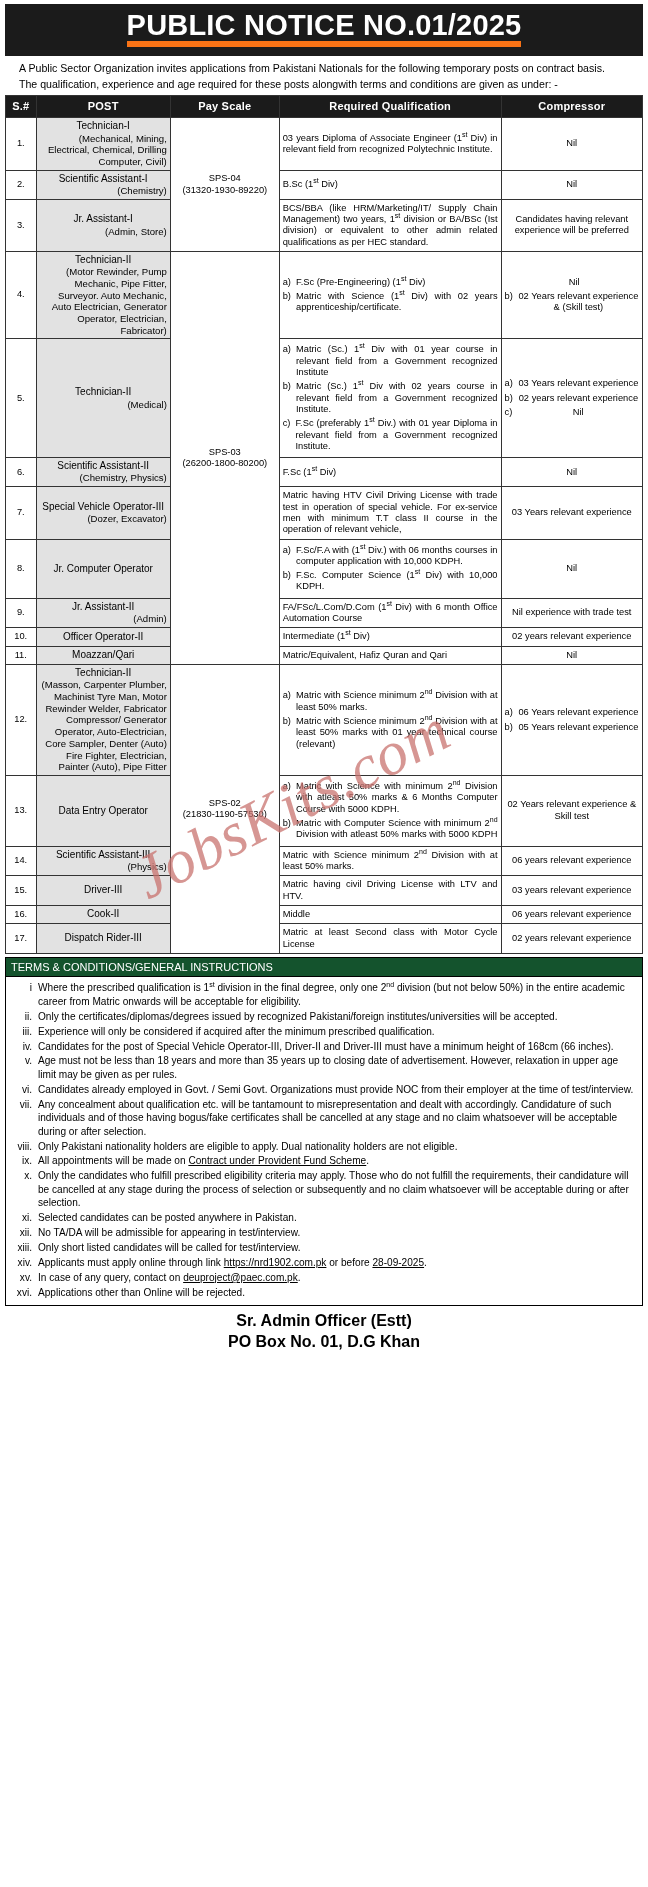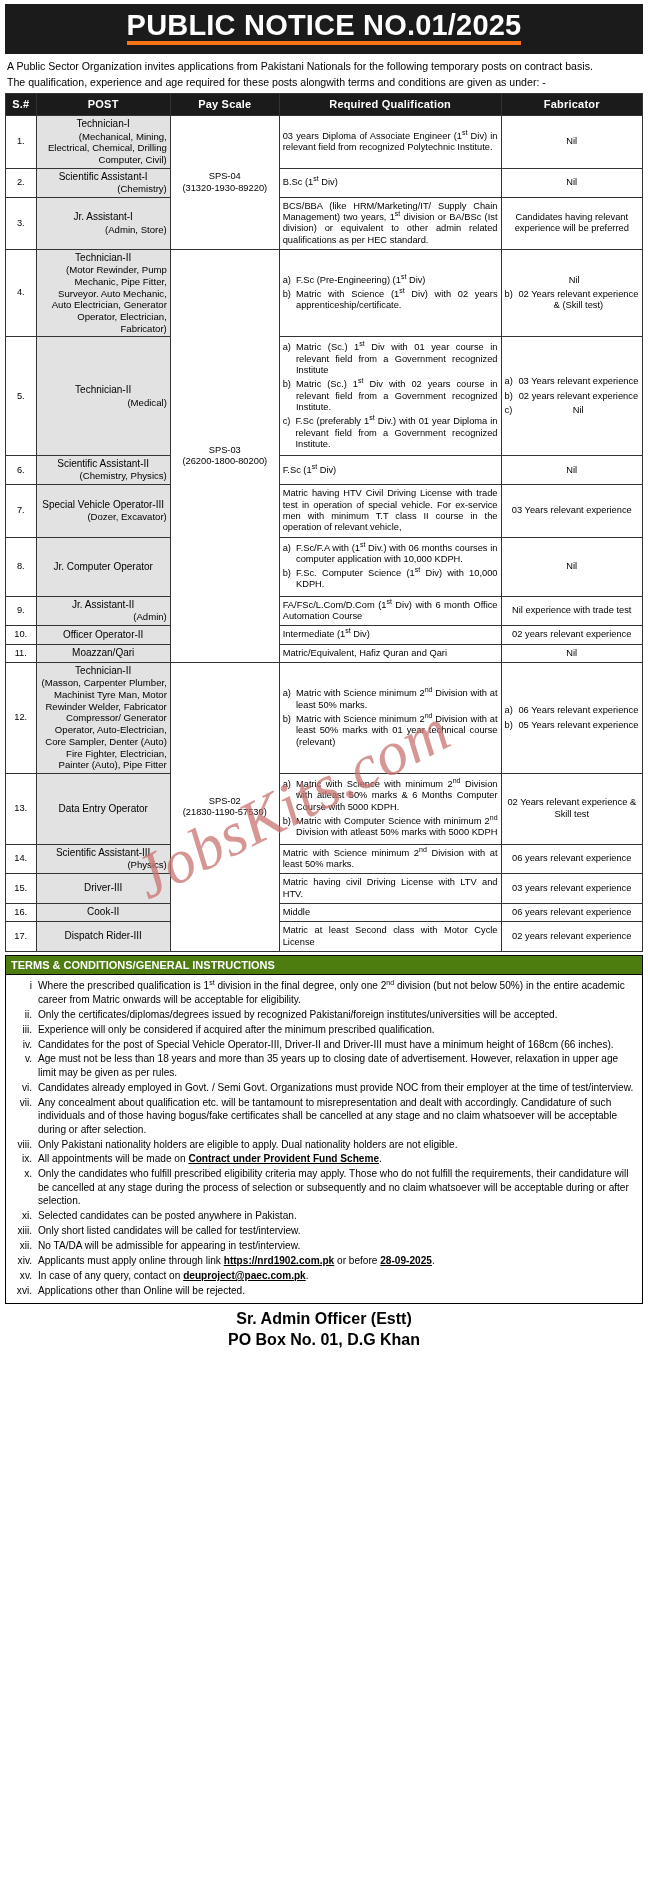--- a/index.html
+++ b/index.html
@@ -25,31 +25,31 @@
     text-align: center;
     padding: 6px 0 9px 0;
     margin: 0 0 3px 0;
   }
   .title-banner .title-text {
     font-size: 29px;
     font-weight: bold;
     letter-spacing: 0.2px;
     line-height: 1.05;
     display: inline-block;
-    border-bottom: 4px solid #f97316;
+    border-bottom: 6px solid #f97316;
     padding-bottom: 1px;
   }
   
   .intro {
     font-size: 10.6px;
     line-height: 1.35;
     padding: 2px 2px 3px 2px;
     text-align: left;
   }
-  .intro p { margin: 0 0 1px 0; }
+  .intro p { margin: 0 0 1px 12px; }
   
   table.jobs {
     width: 100%;
     border-collapse: collapse;
     table-layout: fixed;
     border: 1.6px solid #000;
   }
   table.jobs th, table.jobs td {
     border: 1px solid #333;
     vertical-align: middle;
@@ -84,23 +84,23 @@
   }
   .qual-list li .lbl { flex: 0 0 auto; }
   .qual-list li .txt { flex: 1 1 auto; }
   .exp-list { margin:0; padding:0; list-style:none; }
   .exp-list li { display:flex; gap:5px; margin: 3px 0; }
   .exp-list li .lbl { flex:0 0 auto; }
   .exp-list li .txt { flex:1 1 auto; }
   sup { font-size: 7px; vertical-align: super; line-height: 0; }
   
   .terms-head {
-    background: #4d7c0f;
+    background: #14532d;
     color: #fff;
-    font-weight: bold;
+    font-weight: normal;
     font-size: 11px;
     padding: 3px 5px;
     margin-top: 3px;
     border: 1px solid #000;
   }
   .terms-box {
     border: 1.6px solid #000;
     border-top: none;
     padding: 3px 4px 4px 4px;
   }
@@ -111,21 +111,21 @@
   ol.terms > li {
     display: flex;
     gap: 6px;
     font-size: 10.1px;
     line-height: 1.33;
     margin: 1.5px 0;
     text-align: left;
   }
   ol.terms > li .rn { flex: 0 0 22px; text-align: right; }
   ol.terms > li .body { flex: 1 1 auto; }
-  .bu { font-weight: bold; text-decoration: underline; }
+  .bu { font-weight: normal; text-decoration: underline; }
   
   .footer {
     text-align: center;
     font-weight: bold;
     font-size: 16px;
     line-height: 1.35;
     padding-top: 4px;
   }
   .footer div { margin: 0; }
   
@@ -168,21 +168,21 @@
     <p>The qualification, experience and age required for these posts alongwith terms and conditions are given as under: -</p>
   </div>
 
   <table class="jobs">
     <thead>
       <tr>
         <th class="col-sn">S.#</th>
         <th class="col-post">POST</th>
         <th class="col-pay">Pay Scale</th>
         <th class="col-qual">Required Qualification</th>
-        <th class="col-exp">Fabricator</th>
+        <th class="col-exp">Compressor</th>
       </tr>
     </thead>
     <tbody id="jobs-body">
         <tr>
           <td class="col-sn">1.</td>
           <td class="col-post">
             <span class="post-title">Technician-I</span>
             <span class="post-sub">(Mechanical, Mining, Electrical, Chemical, Drilling Computer, Civil)</span>
           </td>
           <td class="col-pay" rowspan="3">
@@ -501,26 +501,26 @@
         </li>
         <li>
           <span class="rn">x.</span>
           <span class="body">Only the candidates who fulfill prescribed eligibility criteria may apply. Those who do not fulfill the requirements, their candidature will be cancelled at any stage during the process of selection or subsequently and no claim whatsoever will be acceptable during or after selection.</span>
         </li>
         <li>
           <span class="rn">xi.</span>
           <span class="body">Selected candidates can be posted anywhere in Pakistan.</span>
         </li>
         <li>
+          <span class="rn">xii.</span>
+          <span class="body">No TA/DA will be admissible for appearing in test/interview.</span>
+        </li>
+        <li>
           <span class="rn">xiii.</span>
           <span class="body">Only short listed candidates will be called for test/interview.</span>
-        </li>
-        <li>
-          <span class="rn">xii.</span>
-          <span class="body">No TA/DA will be admissible for appearing in test/interview.</span>
         </li>
         <li>
           <span class="rn">xiv.</span>
           <span class="body">Applicants must apply online through link <span class="bu">https://nrd1902.com.pk</span> or before <span class="bu">28-09-2025</span>.</span>
         </li>
         <li>
           <span class="rn">xv.</span>
           <span class="body">In case of any query, contact on <span class="bu">deuproject@paec.com.pk</span>.</span>
         </li>
         <li>

